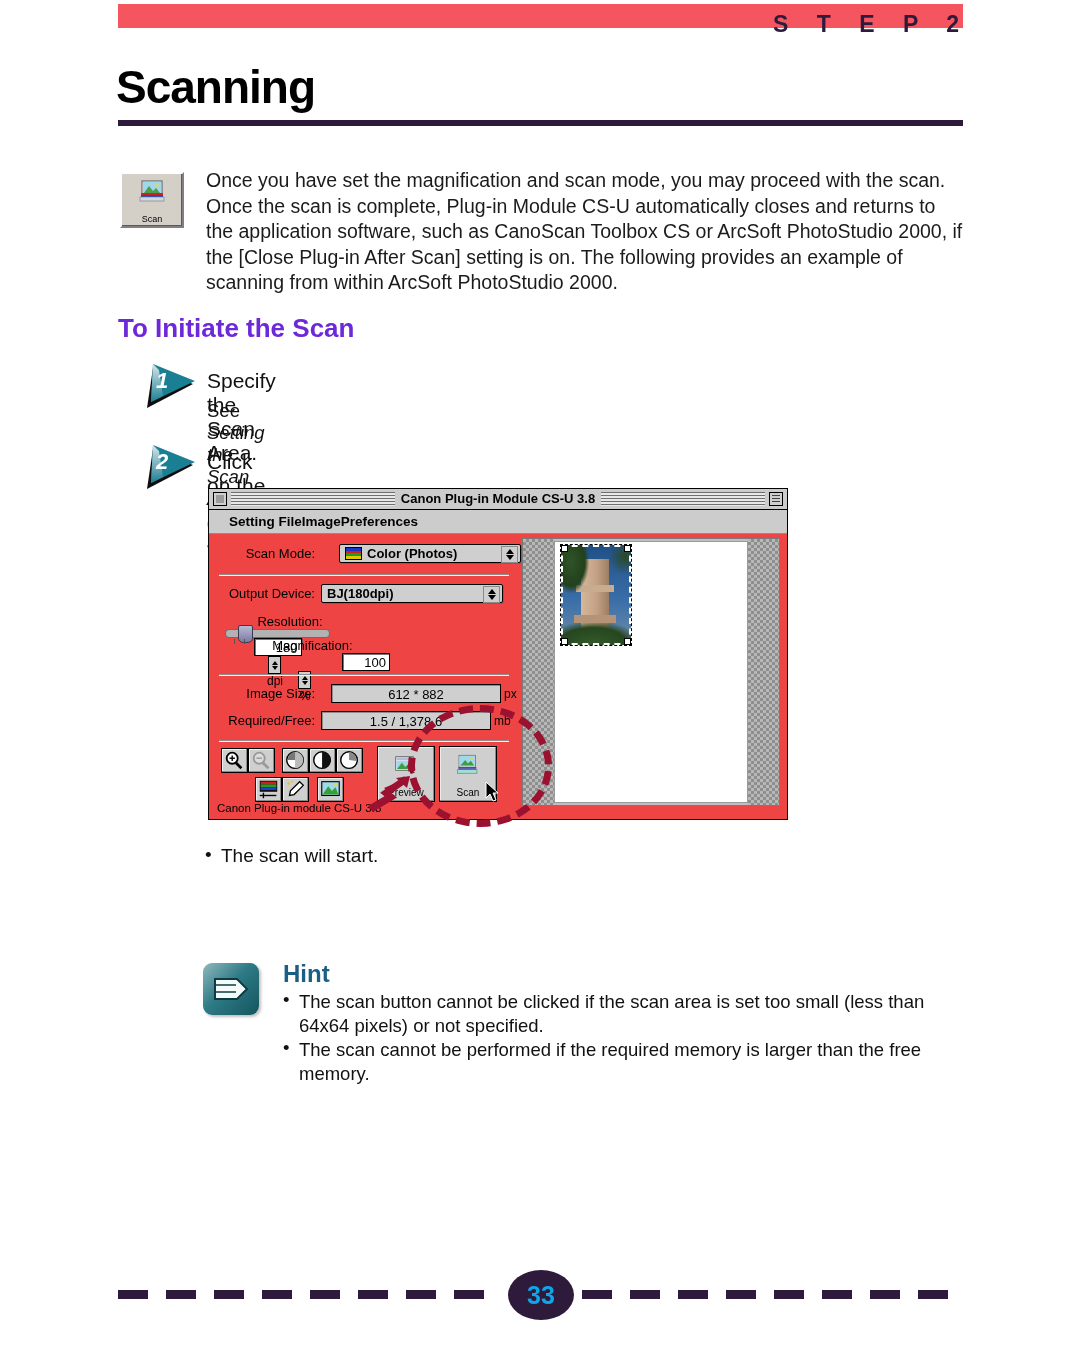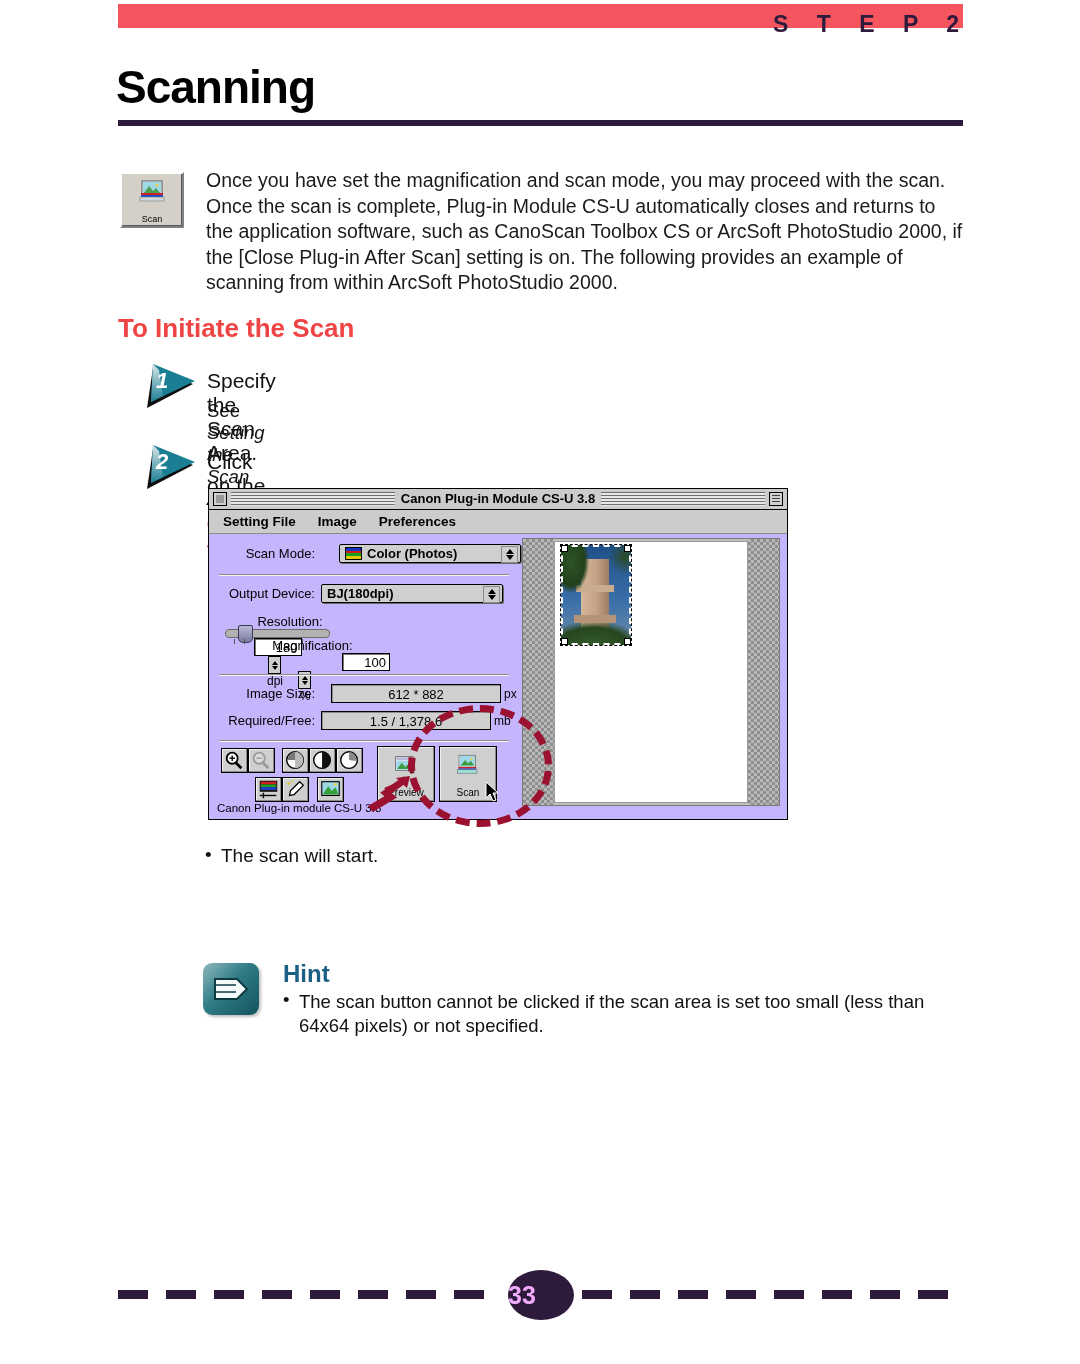--- a/index.html
+++ b/index.html
@@ -97,21 +97,21 @@
     font-family: "Liberation Sans", sans-serif;
   }
 
   
   .section-heading {
     position: absolute;
     left: 118px;
     top: 313px;
     font-size: 26px;
     font-weight: bold;
-    color: #ef4444;
+    color: #6d28d9;
   }
 
   
   .step-row { position: absolute; }
   .step-arrow {
     position: absolute;
     width: 54px;
     height: 52px;
   }
   .step-arrow .num {
@@ -141,21 +141,21 @@
     font-style: italic;
   }
 
   
   .dialog {
     position: absolute;
     left: 208px;
     top: 488px;
     width: 580px;
     height: 332px;
-    background: #c4b5fd;
+    background: #ef4444;
     border: 1px solid #000;
     box-sizing: border-box;
   }
   .titlebar {
     position: relative;
     height: 21px;
     background: #cccccc;
     border-bottom: 1px solid #000;
     box-sizing: border-box;
   }
@@ -209,22 +209,21 @@
     background: repeating-linear-gradient(to bottom,#444 0 1px,#cfcfcf 1px 3px);
   }
 
   .menubar {
     position: relative;
     height: 23px;
     background: #cccccc;
     border-bottom: 1px solid #8d8d8d;
     display: flex;
     align-items: center;
-    padding-left: 14px;
-    gap: 22px;
+    padding-left: 20px;
   }
   .menubar .mi {
     font-size: 13.5px;
     font-weight: bold;
     color: #000;
     font-family: "Liberation Sans", sans-serif;
   }
 
   .dlg-body {
     position: relative;
@@ -560,24 +559,24 @@
     );
   }
   .footer-line.l { left: 118px; width: 380px; }
   .footer-line.r { left: 582px; width: 382px; }
   .page-num {
     position: absolute;
     left: 508px; top: 1270px;
     width: 66px; height: 50px;
     background: #2e1a3a;
     border-radius: 50%;
-    color: #f0abfc;
+    color: #0ea5e9;
     font-size: 25px;
     font-weight: bold;
-    text-align: left;
+    text-align: center;
     line-height: 50px;
   }
 </style>
 </head>
 <body>
 
 <div class="red-bar"></div>
 <div class="step-label">S T E P  2</div>
 <div class="page-title">Scanning</div>
 <div class="title-rule"></div>
@@ -859,17 +858,18 @@
 <div class="hint-icon">
   <svg viewBox="0 0 56 52" width="56" height="52">
     <path d="M12 16 L34 16 L44 26 L34 36 L12 36 Z" fill="#f4fafa" stroke="#0d3b42" stroke-width="2"></path>
     <line x1="12" y1="22" x2="33" y2="22" stroke="#0d3b42" stroke-width="1.5"></line>
     <line x1="12" y1="29" x2="33" y2="29" stroke="#0d3b42" stroke-width="1.5"></line>
   </svg>
 </div>
 <div class="hint-title">Hint</div>
 <div class="hint-bullets">
   <div class="bi">The scan button cannot be clicked if the scan area is set too small (less than 64x64 pixels) or not specified.</div>
+  <div class="bi">The scan cannot be performed if the required memory is larger than the free memory.</div>
 </div>
 
 <div class="footer-line l"></div>
 <div class="footer-line r"></div>
 <div class="page-num">33</div>
 
 </body></html>

